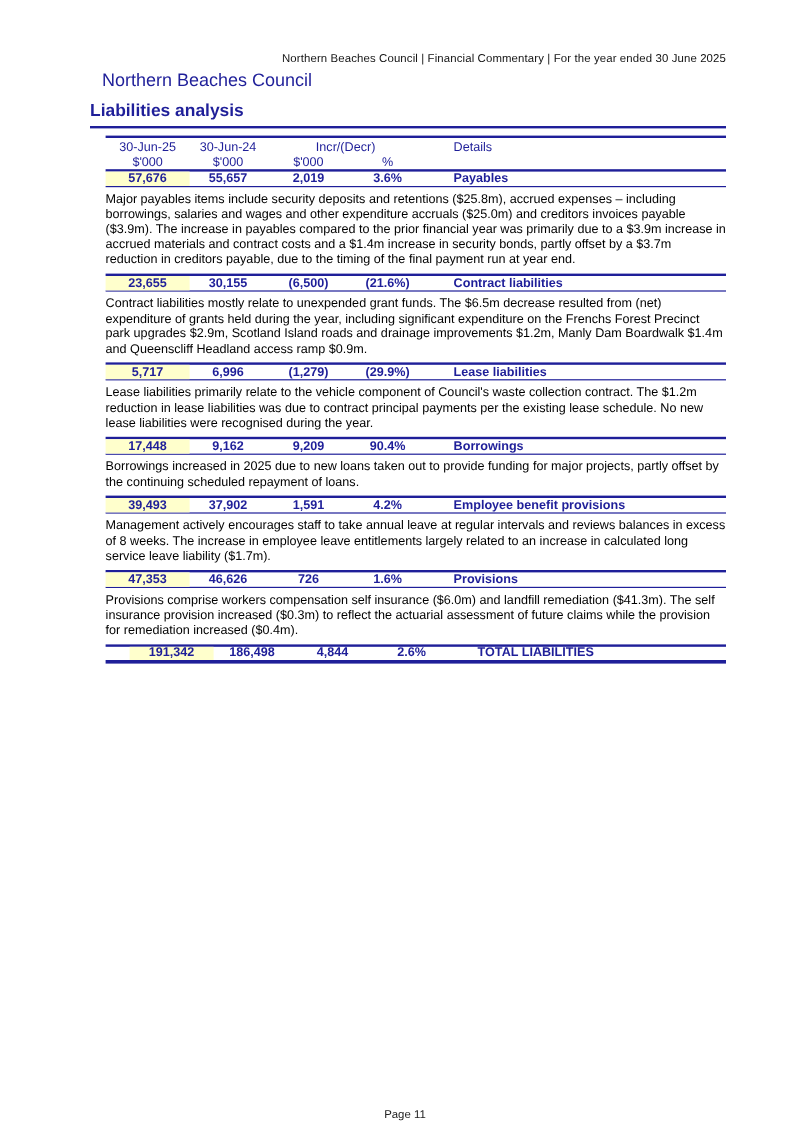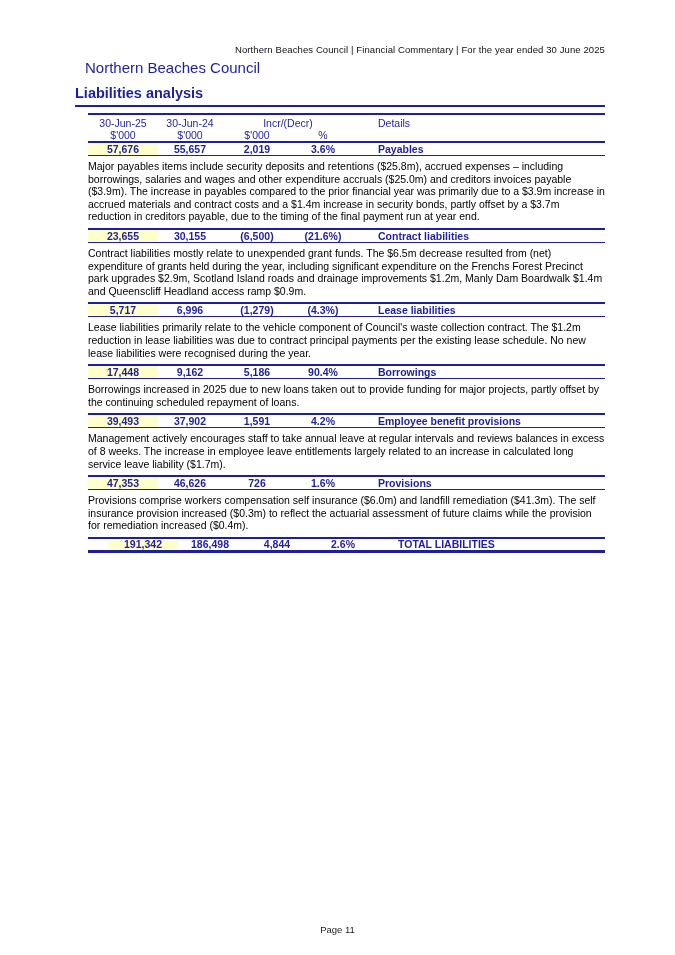--- a/index.html
+++ b/index.html
@@ -112,29 +112,29 @@
       <div class="c c3">(6,500)</div>
       <div class="c c4">(21.6%)</div>
       <div class="c det">Contract liabilities</div>
     </div>
     <p class="commentary">Contract liabilities mostly relate to unexpended grant funds. The $6.5m decrease resulted from (net) expenditure of grants held during the year, including significant expenditure on the Frenchs Forest Precinct park upgrades $2.9m, Scotland Island roads and drainage improvements $1.2m, Manly Dam Boardwalk $1.4m and Queenscliff Headland access ramp $0.9m.</p>
 
     <div class="trow">
       <div class="c c1 hl">5,717</div>
       <div class="c c2">6,996</div>
       <div class="c c3">(1,279)</div>
-      <div class="c c4">(4.3%)</div>
+      <div class="c c4">(29.9%)</div>
       <div class="c det">Lease liabilities</div>
     </div>
     <p class="commentary">Lease liabilities primarily relate to the vehicle component of Council's waste collection contract. The $1.2m reduction in lease liabilities was due to contract principal payments per the existing lease schedule. No new lease liabilities were recognised during the year.</p>
 
     <div class="trow">
       <div class="c c1 hl">17,448</div>
       <div class="c c2">9,162</div>
-      <div class="c c3">5,186</div>
+      <div class="c c3">9,209</div>
       <div class="c c4">90.4%</div>
       <div class="c det">Borrowings</div>
     </div>
     <p class="commentary">Borrowings increased in 2025 due to new loans taken out to provide funding for major projects, partly offset by the continuing scheduled repayment of loans.</p>
 
     <div class="trow">
       <div class="c c1 hl">39,493</div>
       <div class="c c2">37,902</div>
       <div class="c c3">1,591</div>
       <div class="c c4">4.2%</div>

